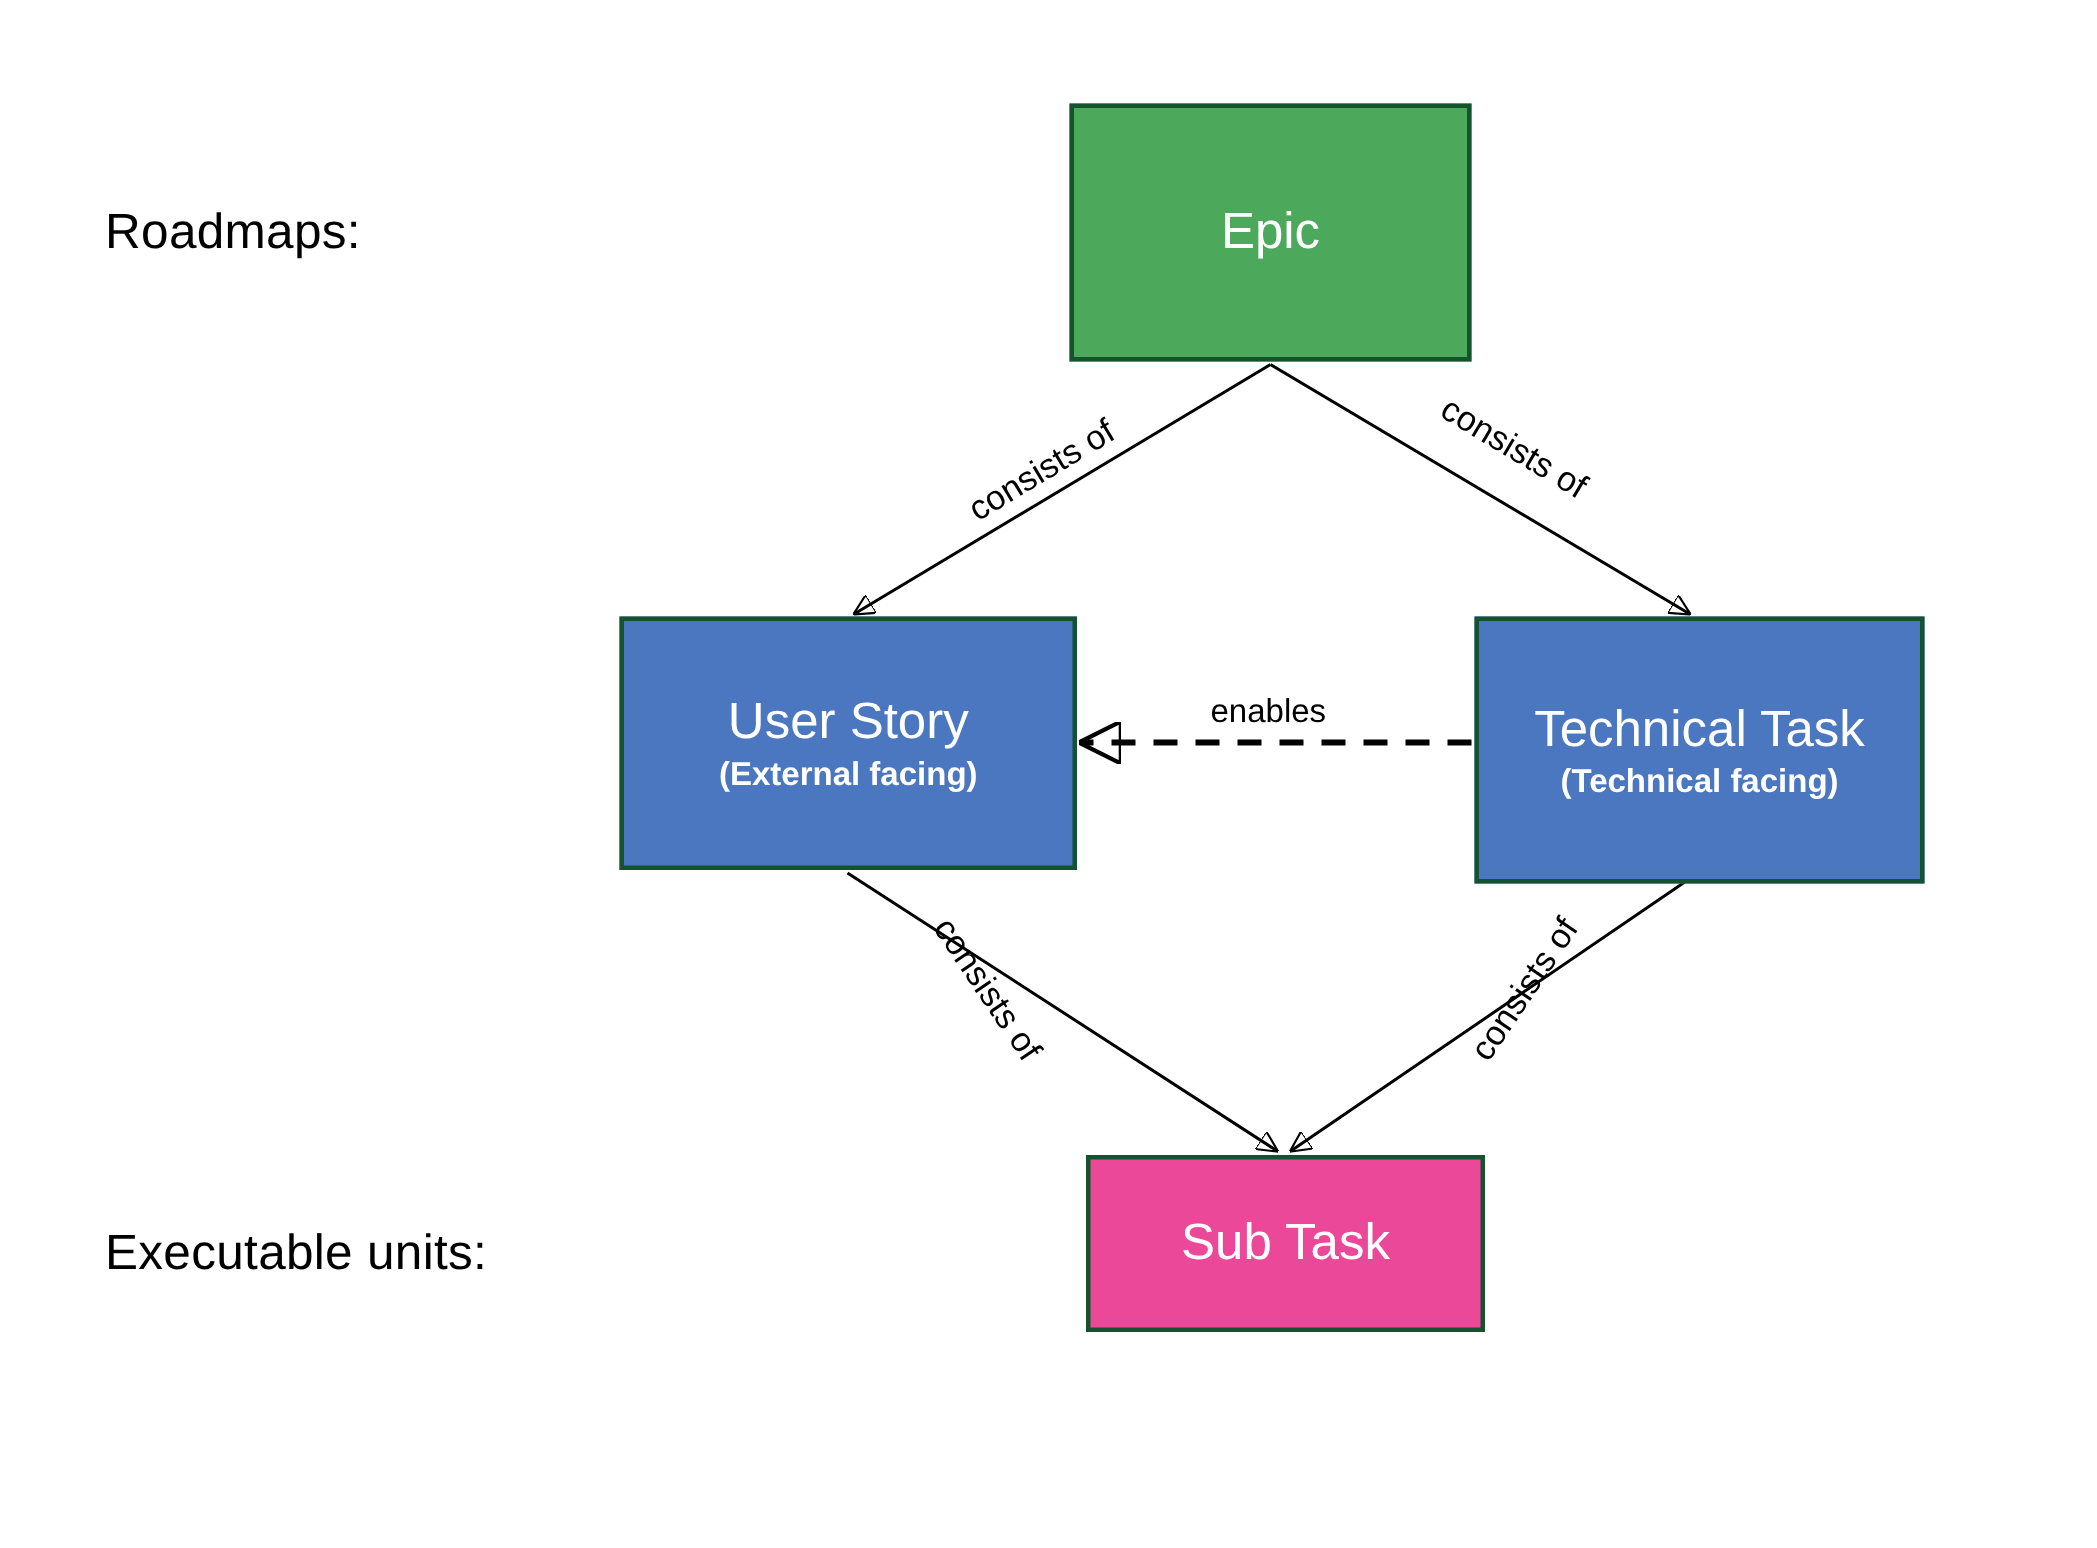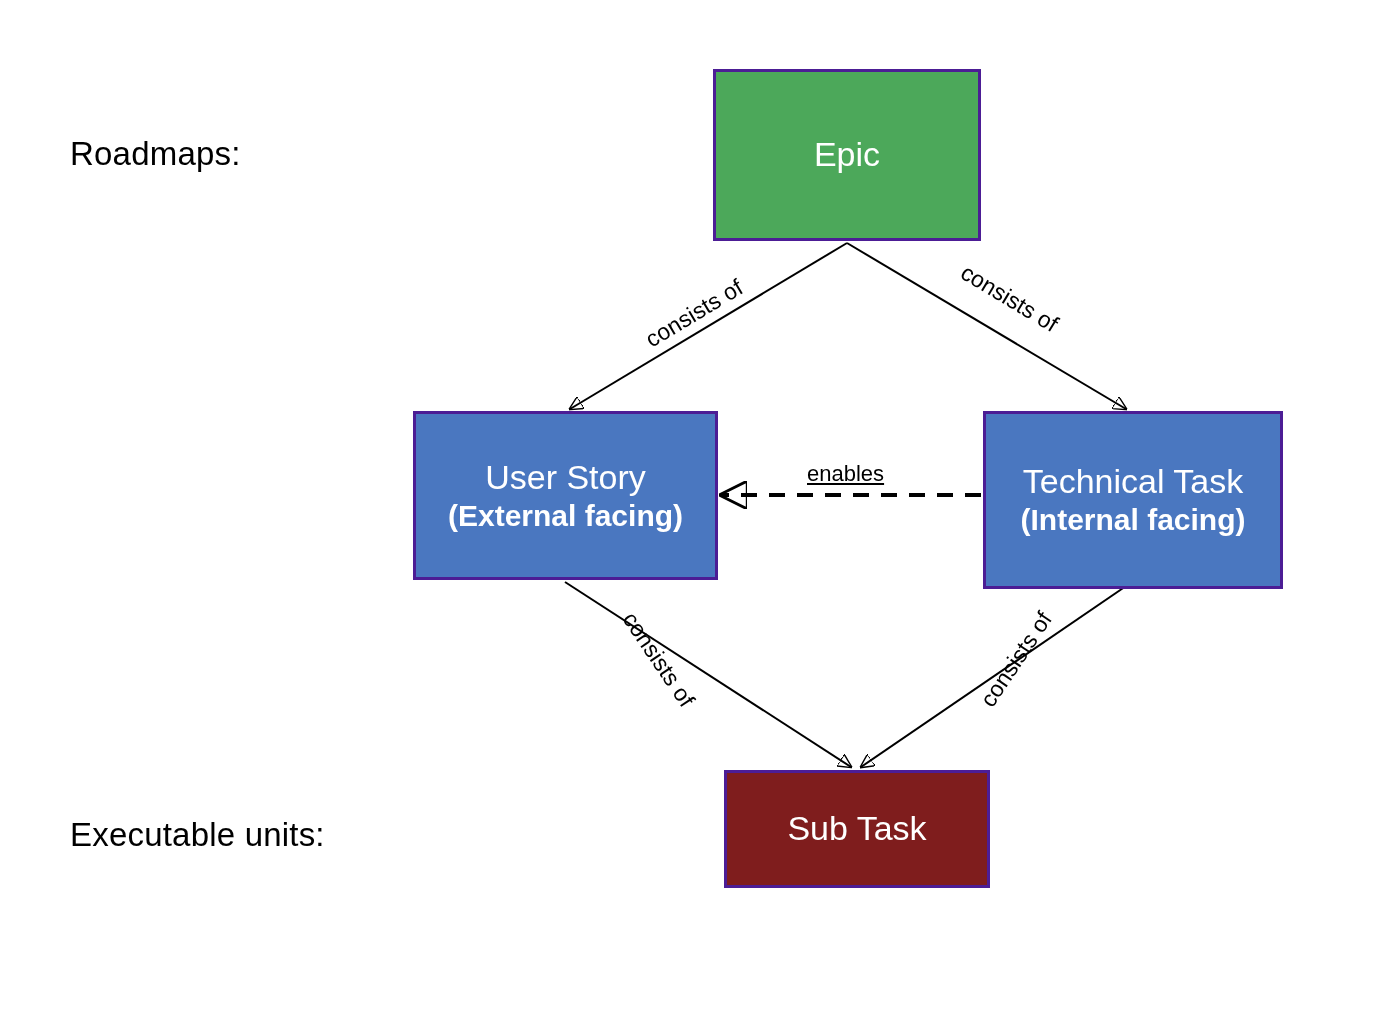--- a/index.html
+++ b/index.html
@@ -28,48 +28,48 @@
     font-weight: 400;
     line-height: 1.1;
     white-space: nowrap;
     letter-spacing: 0.2px;
   }
 
   
   .node {
     position: absolute;
     box-sizing: border-box;
-    border: 3px solid #4c1d95;
+    border: 3px solid #14532d;
     display: flex;
     flex-direction: column;
     align-items: center;
     justify-content: center;
     color: #ffffff;
     text-align: center;
     line-height: 1.15;
   }
   .node .title {
     font-size: 34px;
     font-weight: 400;
     white-space: nowrap;
   }
   .node .subtitle {
-    font-size: 30px;
+    font-size: 22px;
     font-weight: 700;
     white-space: nowrap;
     margin-top: 2px;
   }
   .node.epic {
     background: #4CA85A;
   }
   .node.story, .node.task {
     background: #4A77C0;
   }
   .node.subtask {
-    background: #7f1d1d;
+    background: #ec4899;
     align-items: center;
   }
 
   
   #edges {
     position: absolute;
     left: 0;
     top: 0;
     width: 1398px;
     height: 1032px;
@@ -84,21 +84,20 @@
   .edge-label {
     position: absolute;
     color: #000000;
     font-size: 23px;
     font-weight: 400;
     white-space: nowrap;
     transform-origin: 50% 50%;
   }
   .edge-label.flat {
     font-size: 22px;
-    text-decoration: underline;
   }
 </style>
 </head>
 <body>
 
 <div id="canvas">
 
   <div class="row-label" style="left:70px; top:136px;">Roadmaps:</div>
 
 
@@ -136,20 +135,20 @@
     <span class="title">Epic</span>
   </div>
 
   <div class="node story" style="left:413px; top:411px; width:305px; height:169px;">
     <span class="title">User Story</span>
     <span class="subtitle">(External facing)</span>
   </div>
 
   <div class="node task" style="left:983px; top:411px; width:300px; height:178px;">
     <span class="title">Technical Task</span>
-    <span class="subtitle">(Internal facing)</span>
+    <span class="subtitle">(Technical facing)</span>
   </div>
 
   <div class="node subtask" style="left:724px; top:770px; width:266px; height:118px;">
     <span class="title">Sub Task</span>
   </div>
 
 </div>
 
 </body></html>

